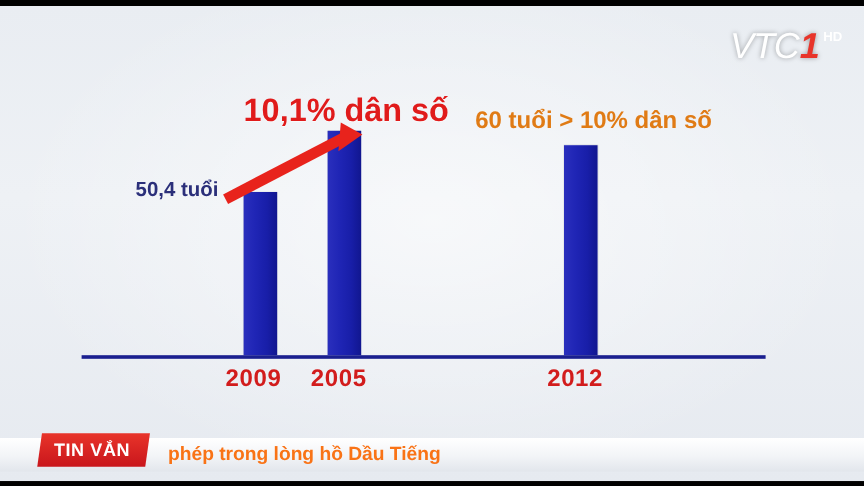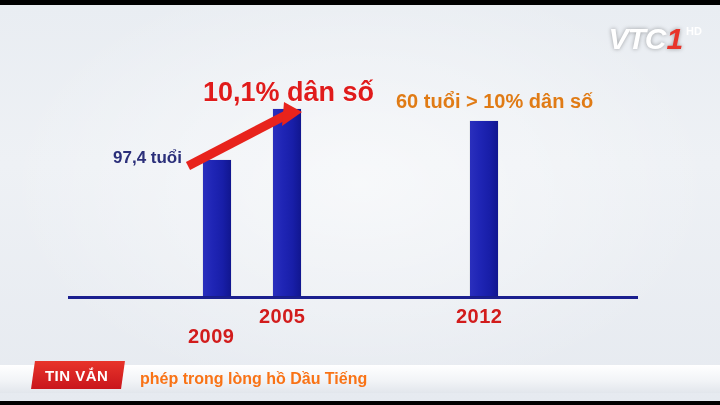--- a/index.html
+++ b/index.html
@@ -111,21 +111,21 @@
     right: 18px;
     top: 14px;
     height: 40px;
     display: flex;
     align-items: center;
     color: #ffffff;
     z-index: 30;
   }
   #logo .vtc {
     font-size: 30px;
-    font-weight: bold;
+    font-weight: normal;
     font-style: italic;
     letter-spacing: -1px;
     text-shadow: 0 0 4px rgba(0,0,0,0.35);
   }
   #logo .one {
     font-size: 30px;
     font-weight: bold;
     font-style: italic;
     color: #e8342a;
     margin-left: 1px;
@@ -197,25 +197,25 @@
   <div id="slide">
 
     <div id="chart">
 
       <div class="axis-line"></div>
 
       <div class="bar" style="left:203px; width:28px; height:136px;"></div>
       <div class="bar" style="left:273px; width:28px; height:187px;"></div>
       <div class="bar" style="left:470px; width:28px; height:175px;"></div>
 
-      <div class="bar-label" style="left:188px; top:300px;margin-top:20px;">2009</div>
+      <div class="bar-label" style="left:188px; top:300px;">2009</div>
       <div class="bar-label" style="left:259px; top:300px;">2005</div>
       <div class="bar-label" style="left:456px; top:300px;">2012</div>
 
-      <div id="note-left" class="value-note">97,4 tuổi</div>
+      <div id="note-left" class="value-note">50,4 tuổi</div>
       <div id="note-top" class="value-note">10,1% dân số</div>
       <div id="note-right" class="value-note">60 tuổi &gt; 10% dân số</div>
 
       <svg id="arrow" viewBox="0 0 130 75">
         <line x1="8" y1="66" x2="108" y2="14" stroke="#e8231c" stroke-width="9" stroke-linecap="butt"></line>
         <polygon points="104,2 122,12 102,26" fill="#e8231c"></polygon>
       </svg>
 
     </div>
 

